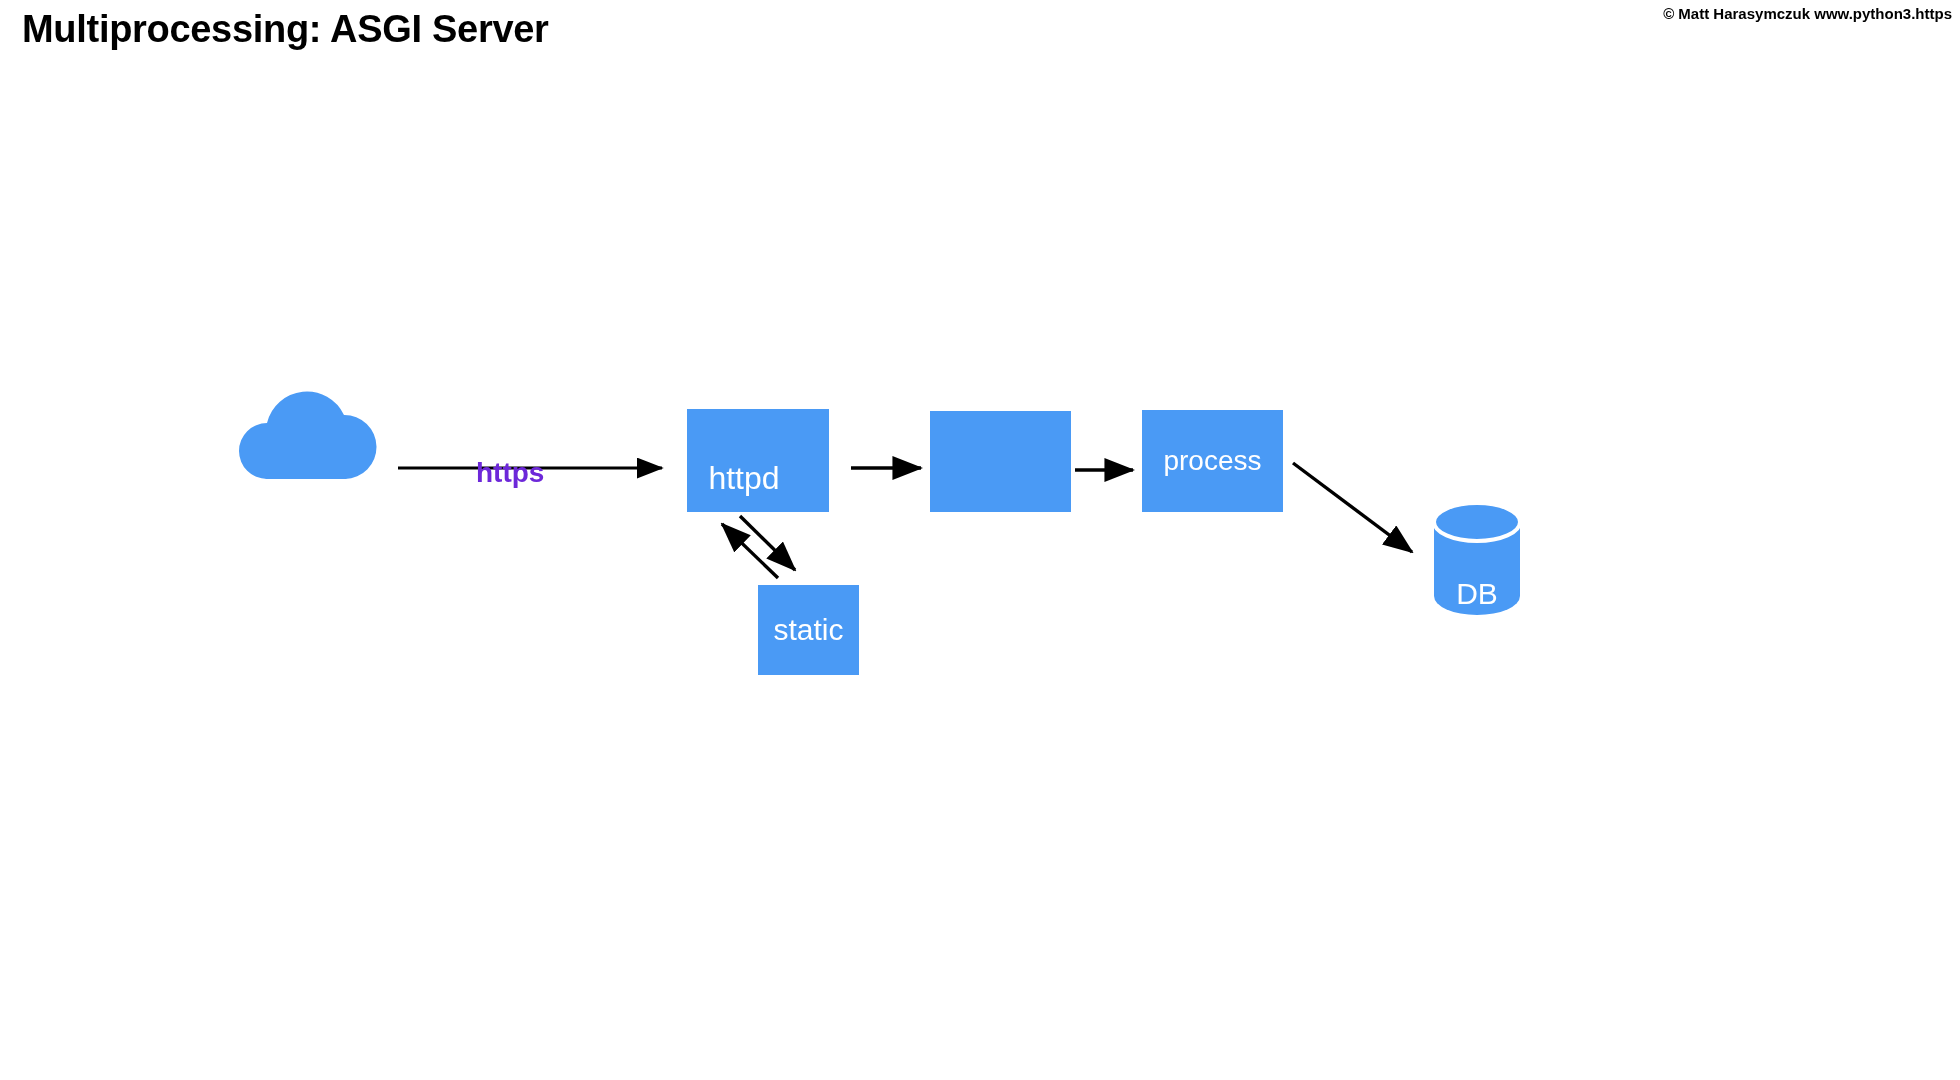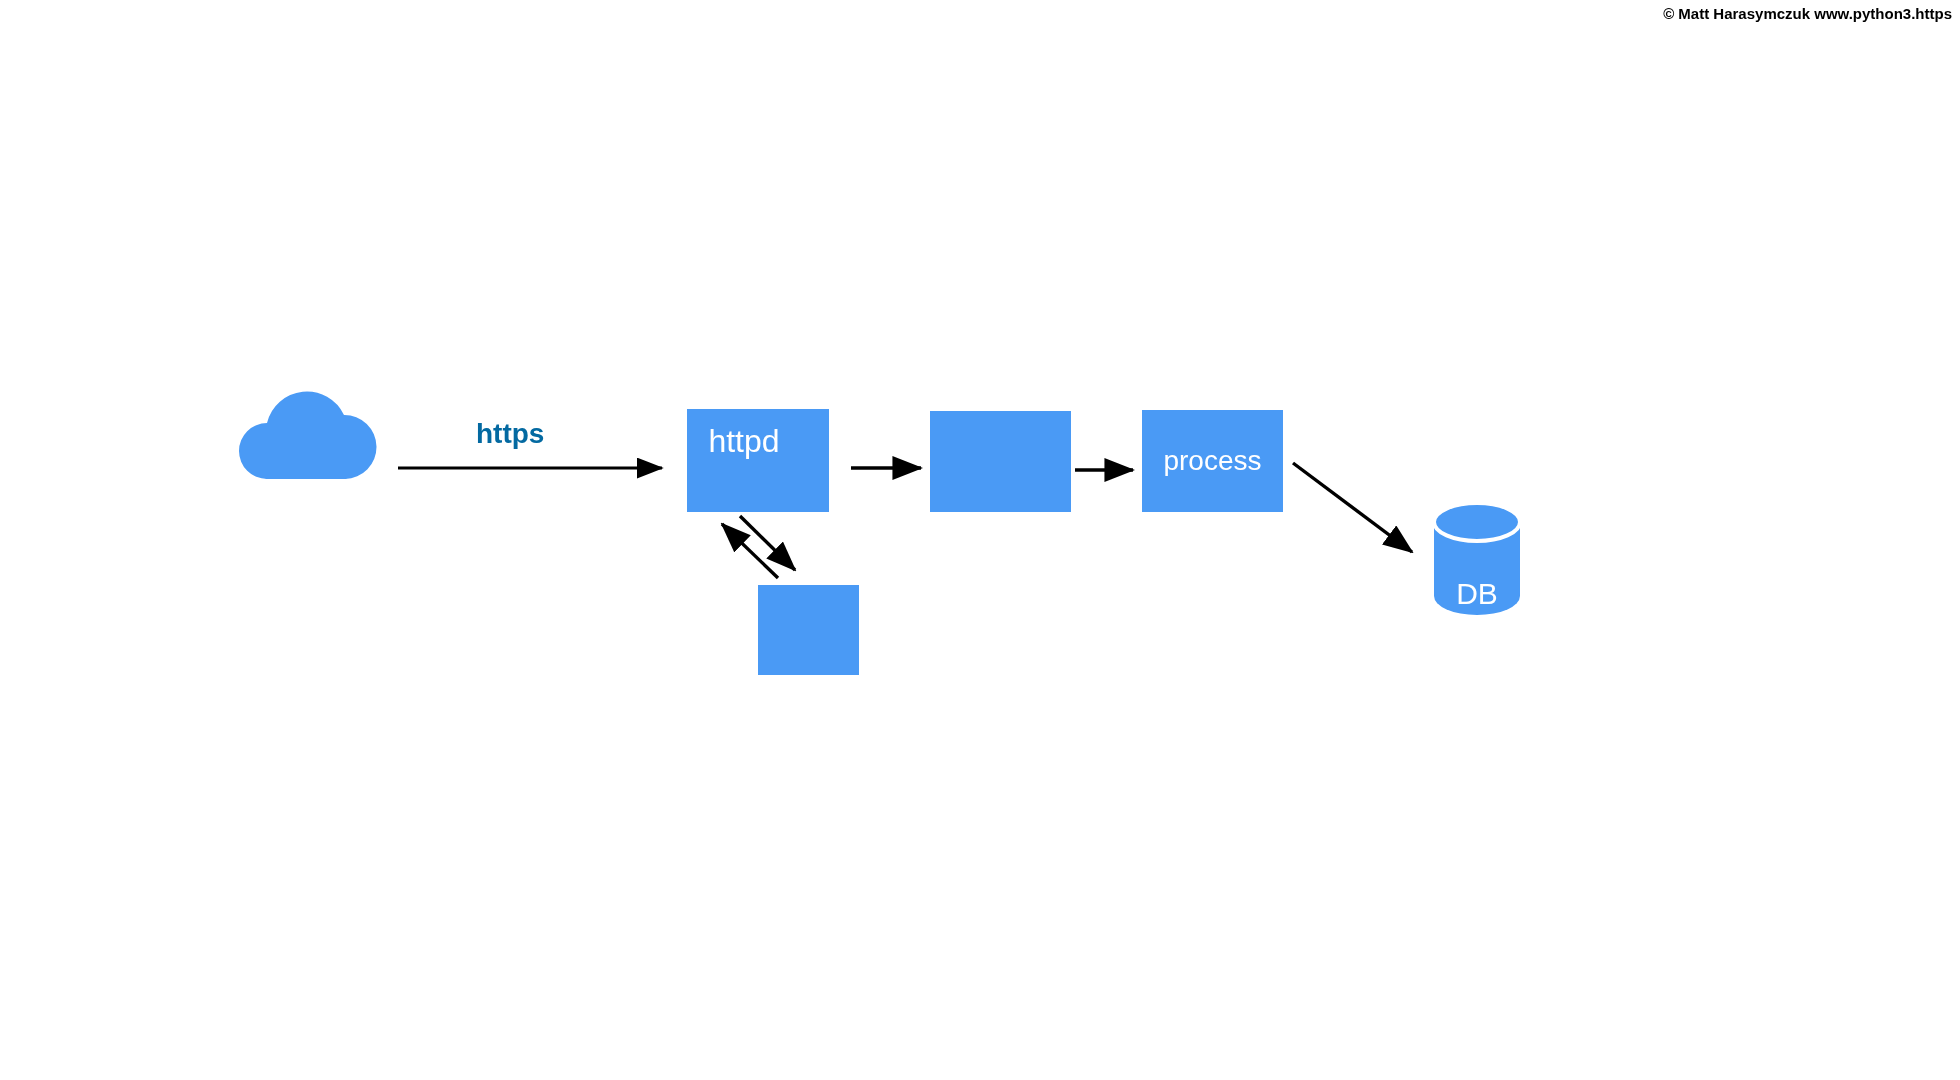--- a/index.html
+++ b/index.html
@@ -61,30 +61,32 @@
     display: flex;
     align-items: center;
     justify-content: center;
     color: #ffffff;
     font-weight: normal;
     white-space: nowrap;
     pointer-events: none;
   }
   .edge-label {
     position: absolute;
-    color: #0369a1;
+    color: #6d28d9;
     font-weight: bold;
     white-space: nowrap;
+    margin-top: 39px;
   }
 </style>
 </head>
 <body>
 
 <div id="slide">
 
+  <div id="page-title">Multiprocessing: ASGI Server</div>
   <div id="copyright">© Matt Harasymczuk www.python3.https</div>
 
   <svg id="canvas" viewBox="0 0 1960 1080" xmlns="http://www.w3.org/2000/svg">
     <defs>
       <marker id="arrowhead" markerWidth="9" markerHeight="7" refX="8.4" refY="3.5" orient="auto" markerUnits="strokeWidth">
         <polygon points="0 0, 9 3.5, 0 7" fill="#000000"></polygon>
       </marker>
     </defs>
 
     <g>
@@ -113,23 +115,24 @@
 
     <line x1="1075" y1="470" x2="1133" y2="470" stroke="#000000" stroke-width="3.4" marker-end="url(#arrowhead)"></line>
 
     <line x1="1293" y1="463" x2="1412" y2="552" stroke="#000000" stroke-width="3.4" marker-end="url(#arrowhead)"></line>
 
     <line x1="740" y1="516" x2="795" y2="570" stroke="#000000" stroke-width="3.4" marker-end="url(#arrowhead)"></line>
 
     <line x1="778" y1="578" x2="722" y2="524" stroke="#000000" stroke-width="3.4" marker-end="url(#arrowhead)"></line>
   </svg>
 
-  <div class="node-label" style="left:687px; top:390px; width:114px; height:103px; font-size:32px;">httpd</div>
+  <div class="node-label" style="left:687px; top:427px; width:114px; height:103px; font-size:32px;">httpd</div>
 
 
   <div class="node-label" style="left:1142px; top:410px; width:141px; height:102px; font-size:28px;">process</div>
 
+  <div class="node-label" style="left:758px; top:585px; width:101px; height:90px; font-size:30px;">static</div>
 
   <div class="node-label" style="left:1434px; top:559px; width:86px; height:70px; font-size:30px;">DB</div>
 
   <div class="edge-label" style="left:476px; top:418px; font-size:28px;">https</div>
 
 </div>
 
 </body></html>

